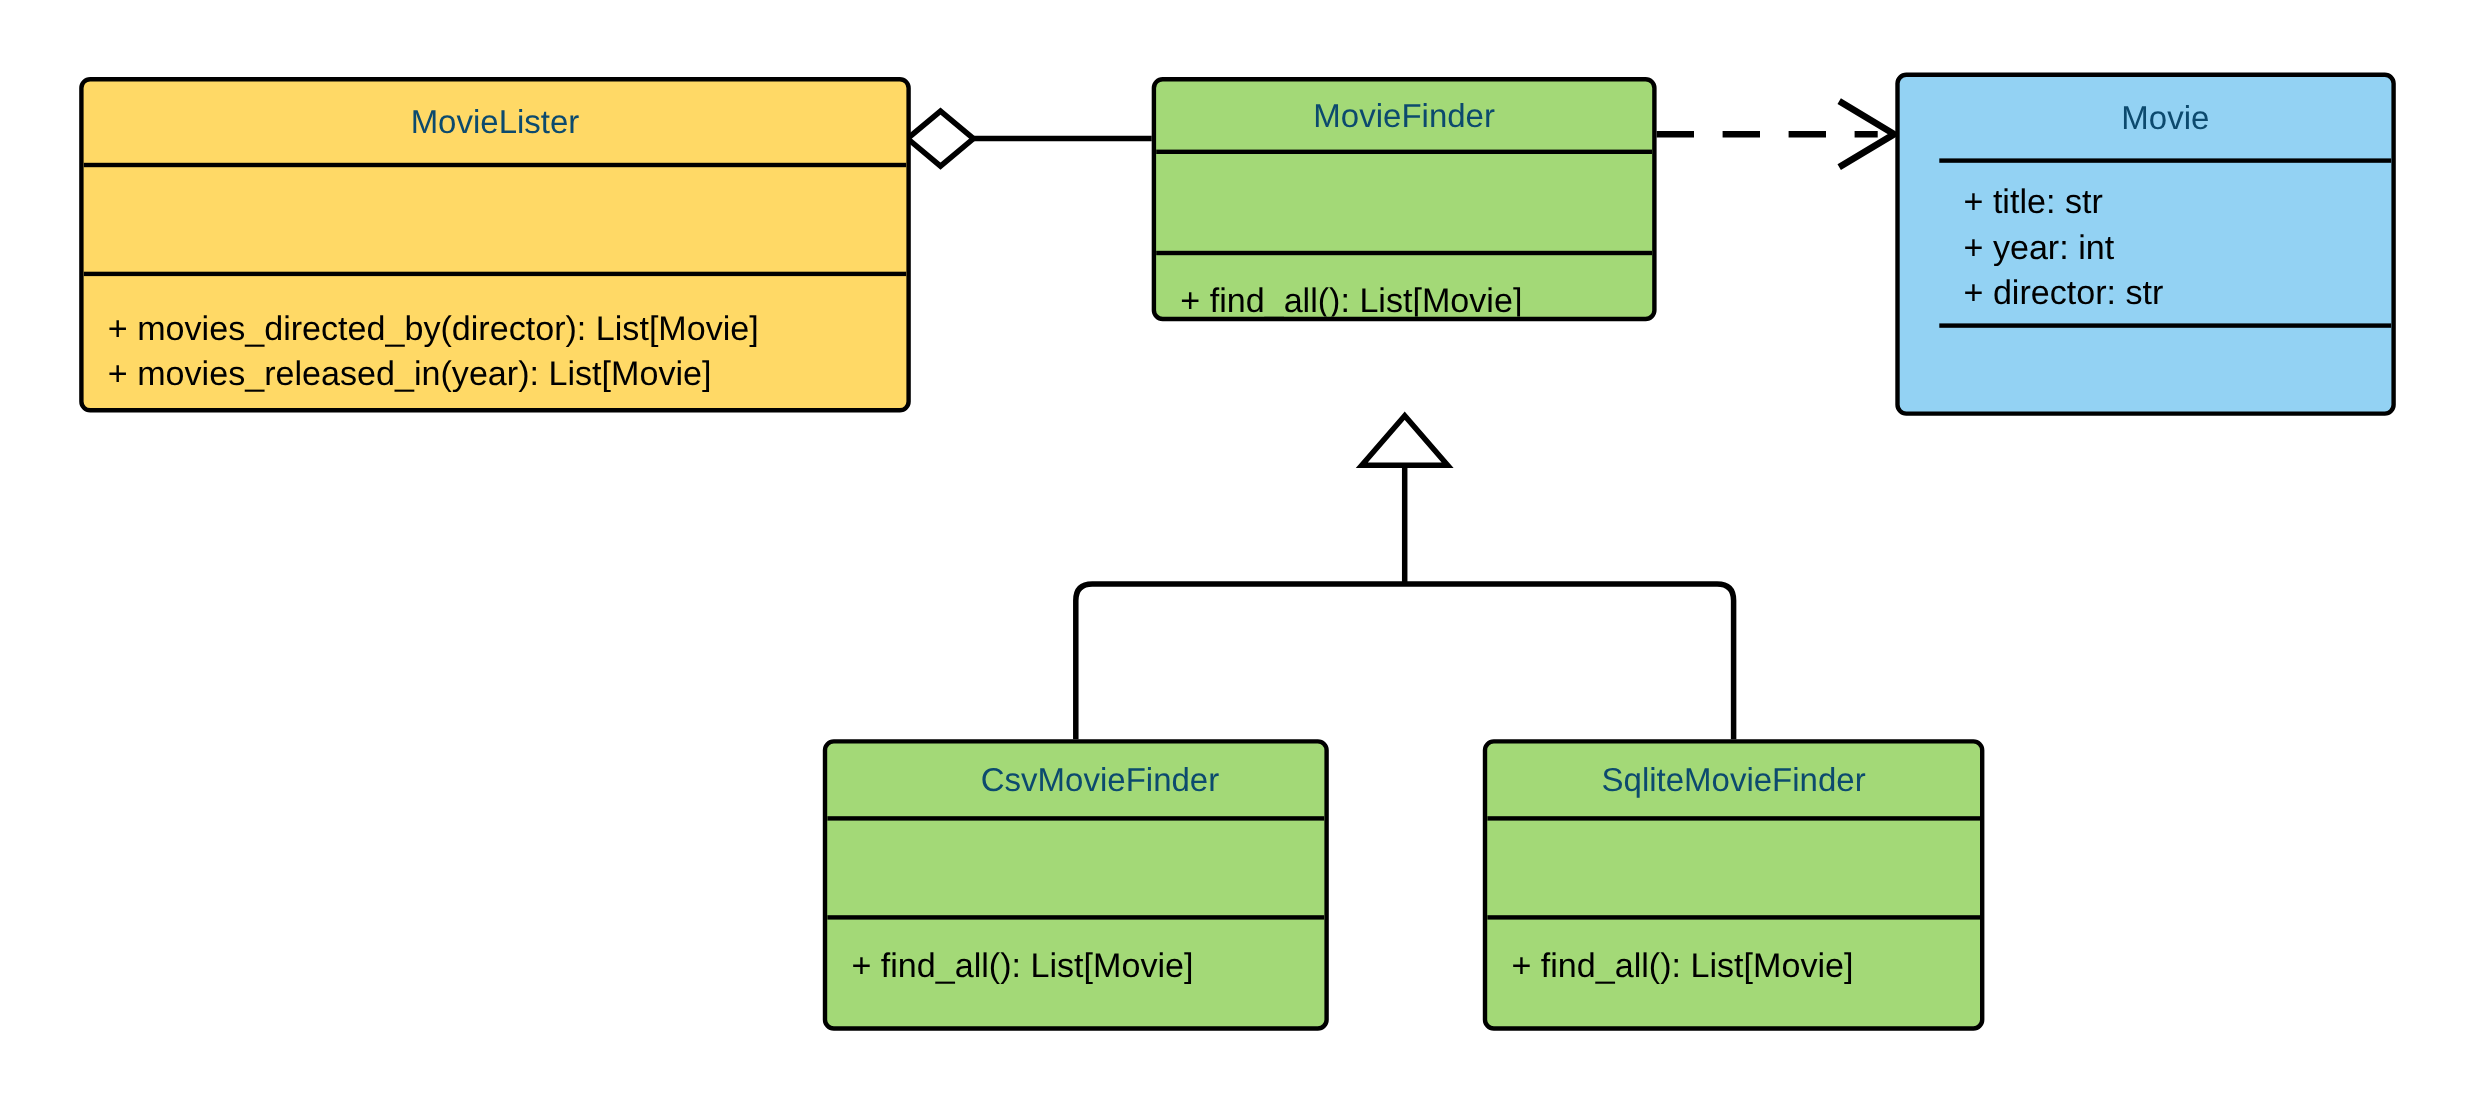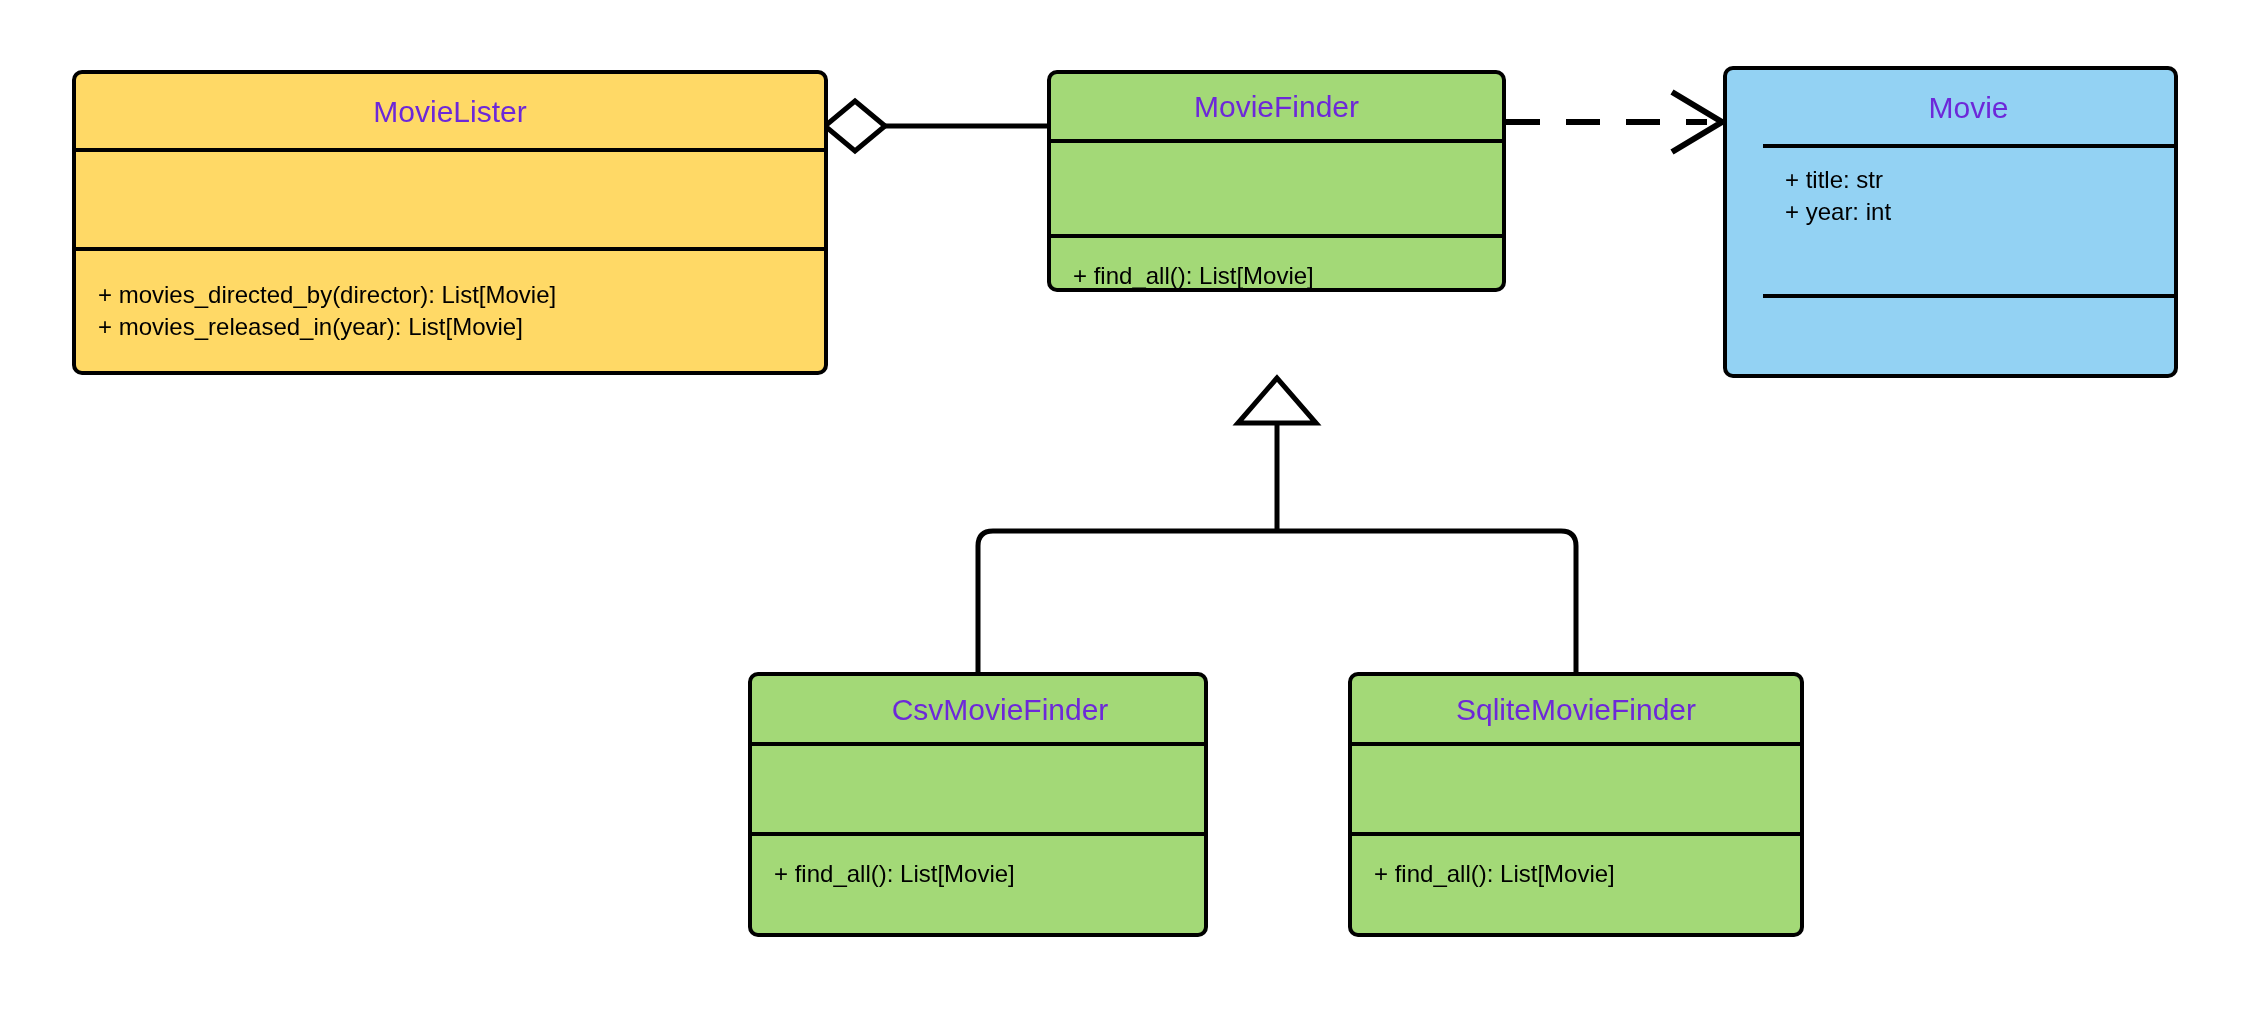--- a/index.html
+++ b/index.html
@@ -47,26 +47,26 @@
   }
   .comp-attrs {
     border-bottom: 4px solid #000000;
     padding: 14px 22px 0 22px;
   }
   .comp-methods {
     padding: 14px 22px 0 22px;
   }
   .class-title {
     font-size: 30px;
-    color: #6d28d9;
+    color: #0c4a6e;
     line-height: 1.1;
     white-space: nowrap;
   }
   .member {
-    font-size: 24px;
+    font-size: 31px;
     color: #000000;
     line-height: 1.32;
     white-space: nowrap;
   }
   
   .fill-yellow { background: #FFD966; }
   .fill-green  { background: #A3D977; }
   .fill-blue   { background: #93D2F3; }
 </style>
 </head>
@@ -121,20 +121,21 @@
     </div>
   </div>
 
   <div class="uml-class fill-blue" style="left:1723px; top:66px; width:455px; height:312px;padding-left:36px;">
     <div class="compartment comp-name" style="height:78px;">
       <span class="class-title">Movie</span>
     </div>
     <div class="compartment comp-attrs" style="height:150px; padding-top:16px;">
       <div class="member">+ title: str</div>
       <div class="member">+ year: int</div>
+      <div class="member">+ director: str</div>
     </div>
     <div class="compartment comp-methods" style="flex:1 1 auto;">
       <div class="member"></div>
     </div>
   </div>
 
   <div class="uml-class fill-green" style="left:748px; top:672px; width:460px; height:265px;">
     <div class="compartment comp-name" style="height:70px;padding-left:44px;">
       <span class="class-title">CsvMovieFinder</span>
     </div>

